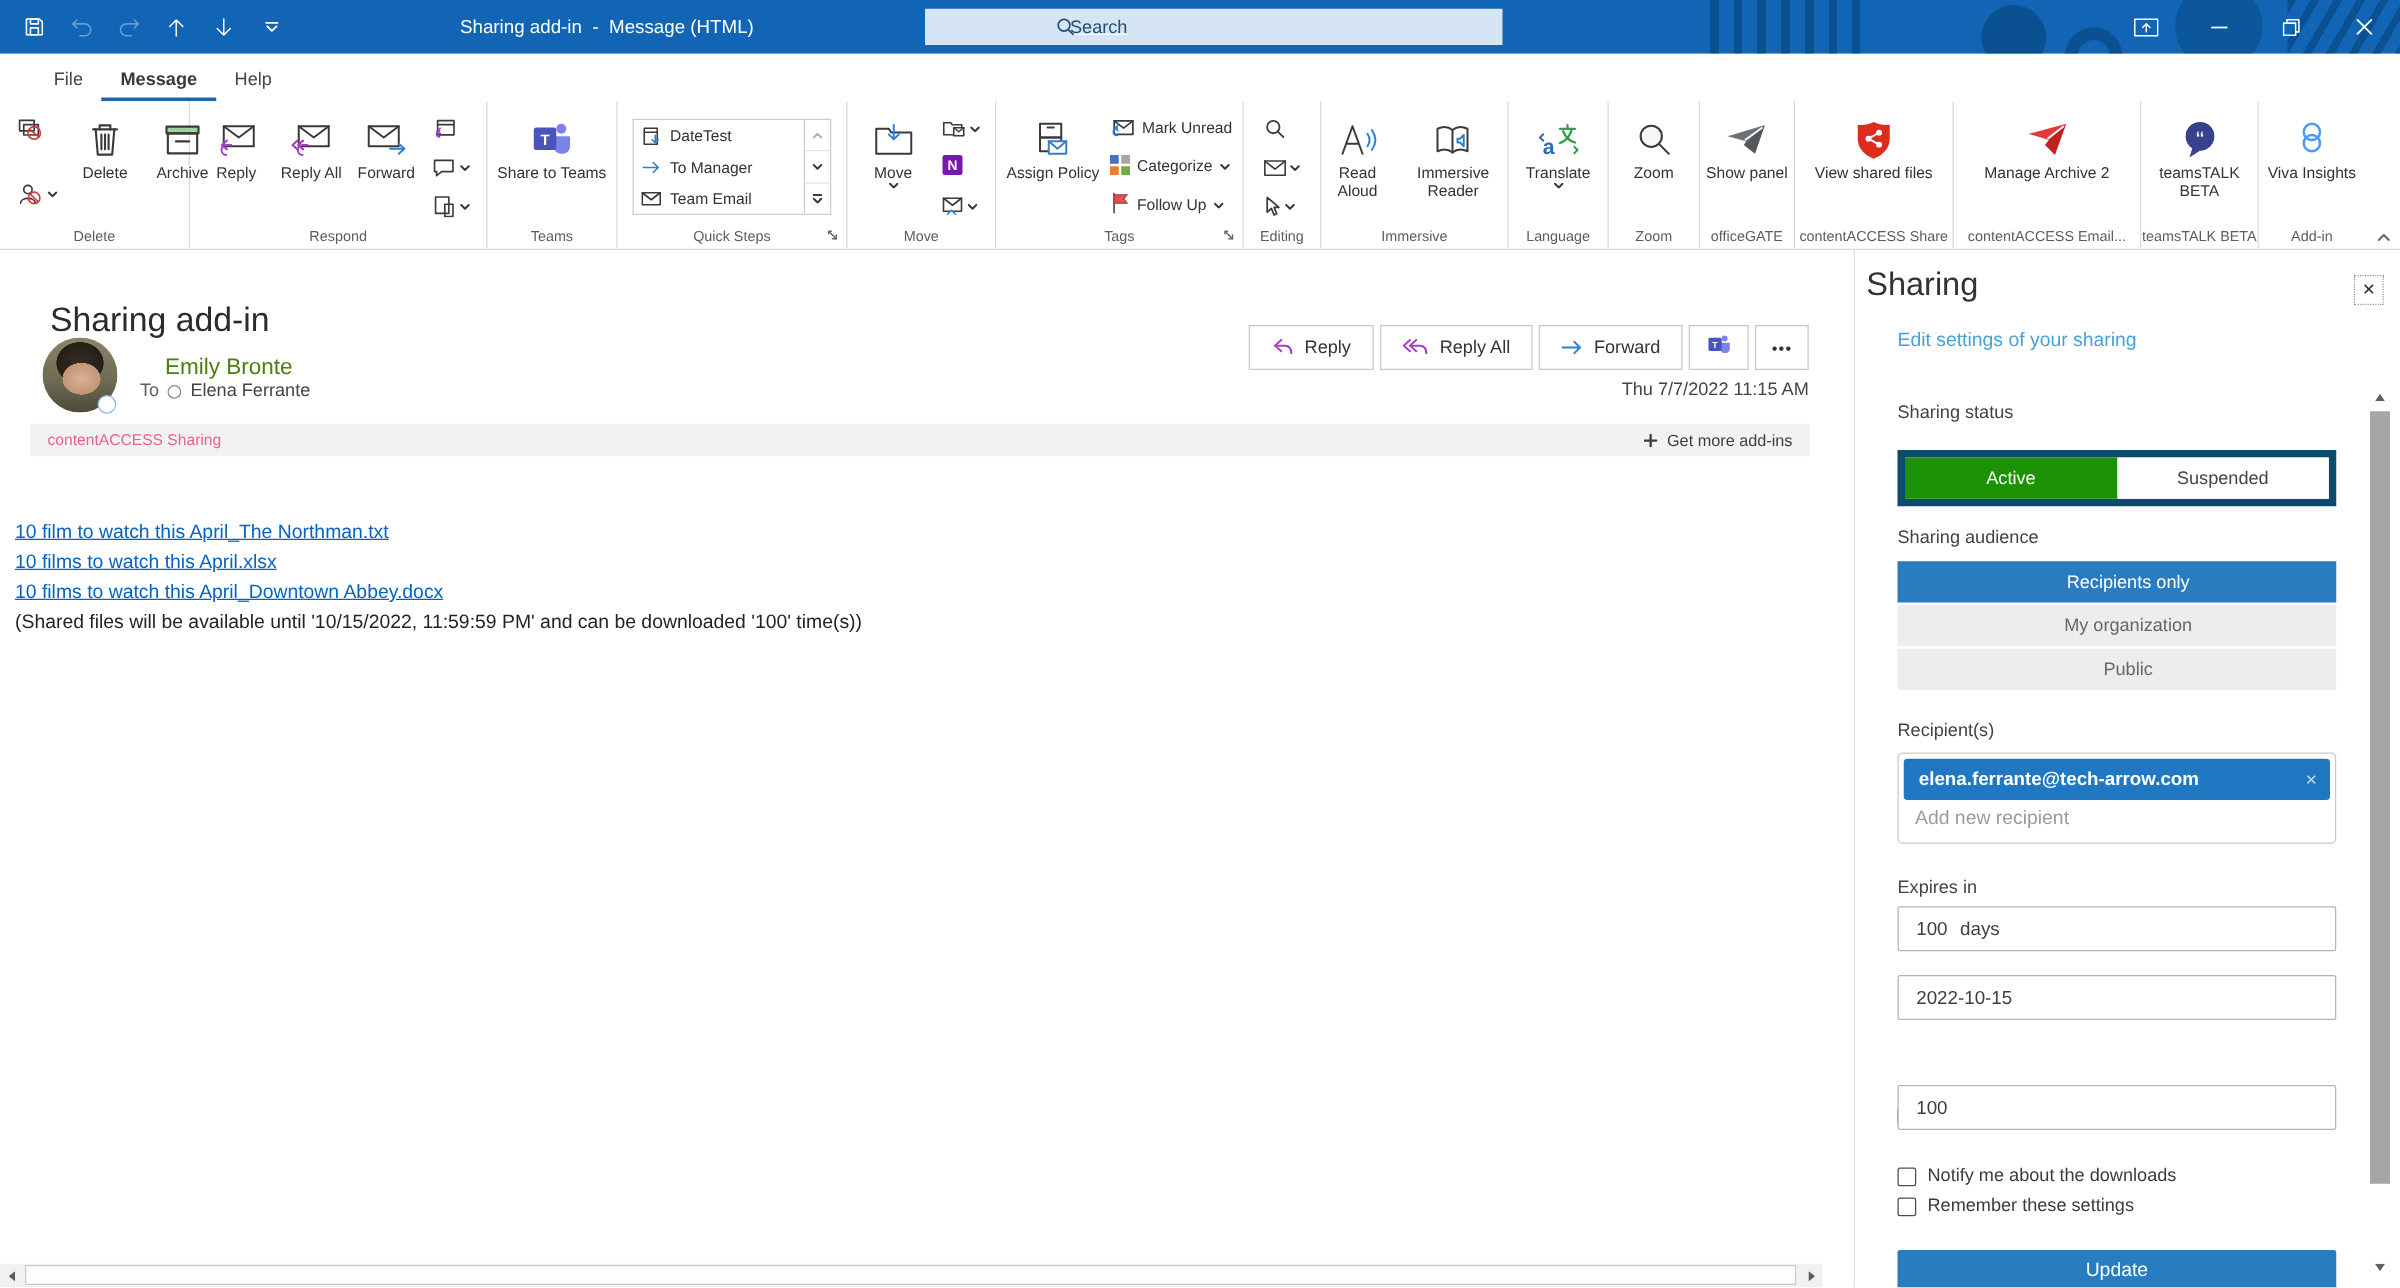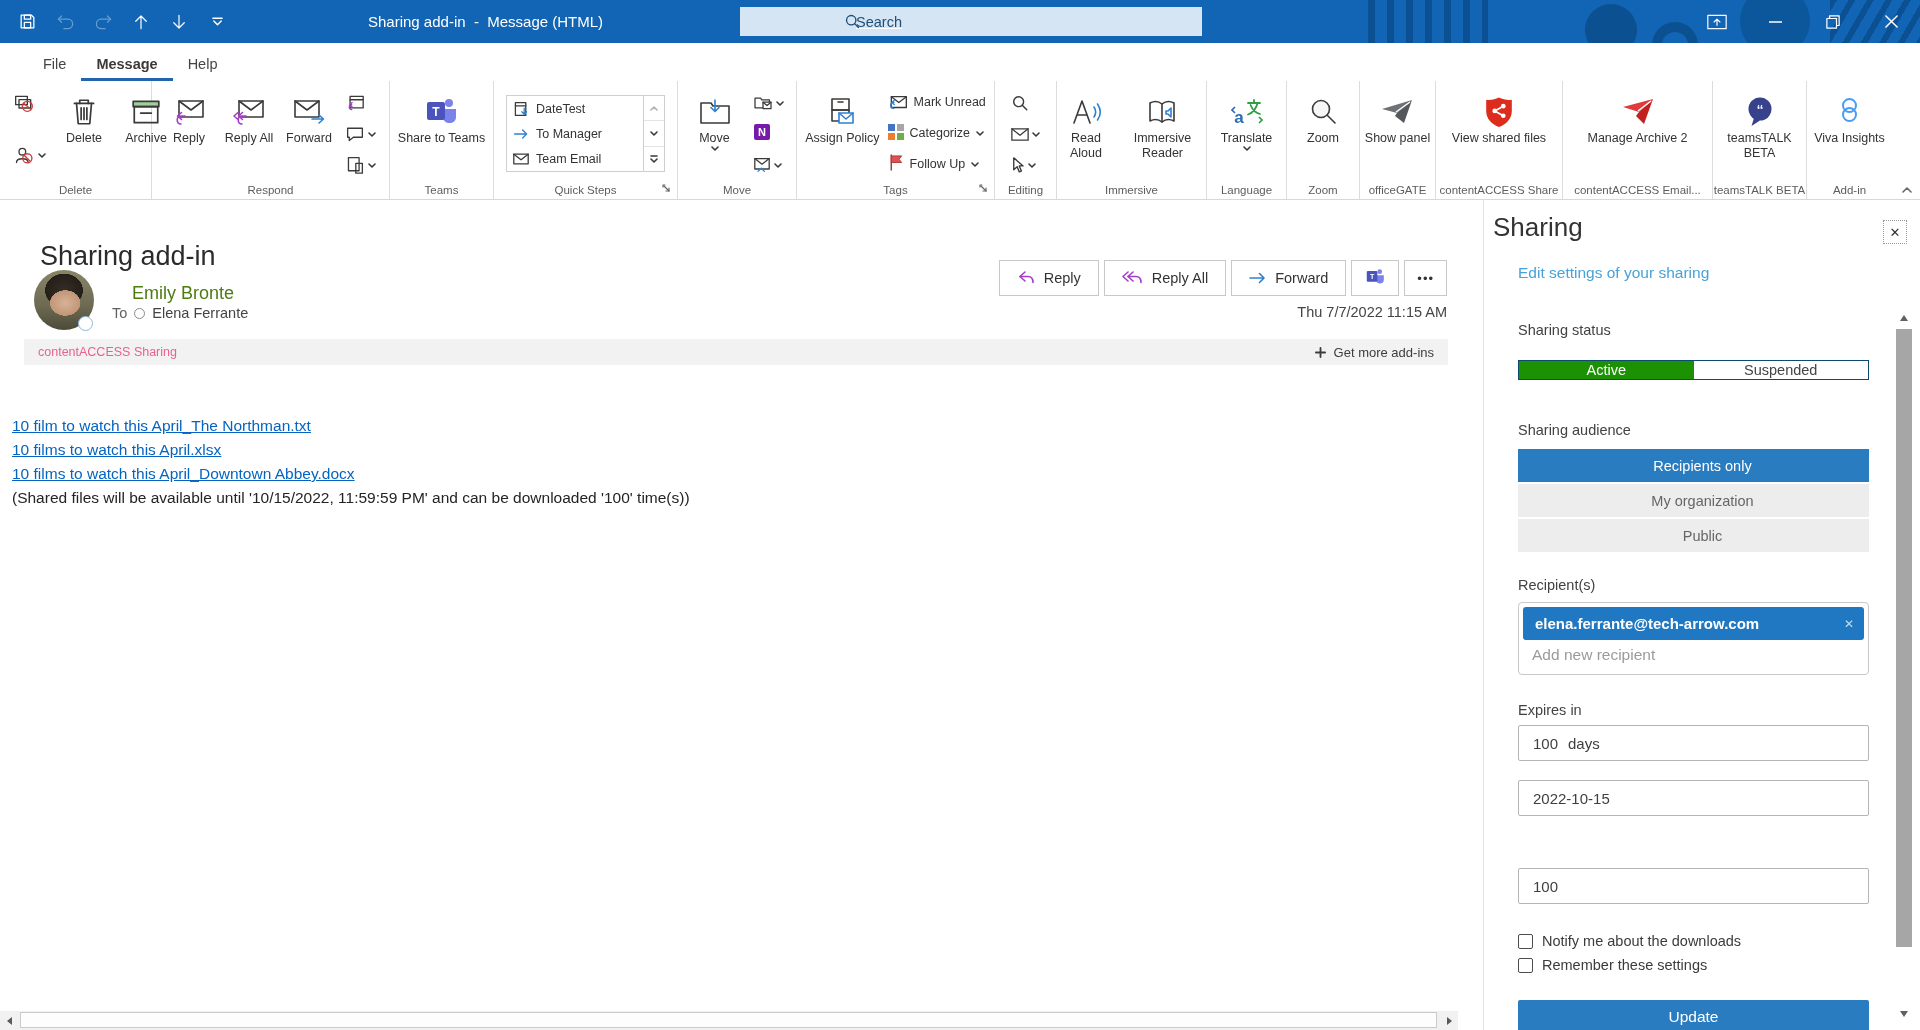--- a/index.html
+++ b/index.html
@@ -86,21 +86,21 @@
   #hscroll .hthumb { position:absolute; left:20px; right:21px; top:1px; height:16px; background:#fdfdfd; border:1px solid #cbcbcb; }
 
   
   #panel { position:absolute; top:200px; left:1483px; right:0; bottom:0; background:#fff; border-left:1px solid #e3e3e3; overflow:hidden; }
   .p-abs { position:absolute; left:34px; width:351px; }
   #panel-title { position:absolute; left:9px; top:12px; font-size:26px; color:#333; }
   #panel-close { position:absolute; right:13px; top:20px; width:24px; height:24px; border:1px dotted #9a9a9a; display:flex; align-items:center; justify-content:center; font-size:13px; color:#333; }
   #edit-link { top:64px; font-size:15.5px; color:var(--panel_link_blue,#47a2d9); }
   .p-label { font-size:14.5px; color:#424242; }
   #status-label { top:122px; }
-  #status-btns { top:160px; height:20px; display:flex; border:1px solid #0c4a6e;justify-content:flex-end; }
+  #status-btns { top:160px; height:45px; display:flex; border:6px solid #0c4a6e;justify-content:flex-end; }
   #status-active { flex:1; background:var(--active_green,#1c9104); color:#fff; font-size:14.5px; display:flex; align-items:center; justify-content:center; }
   #status-suspended { flex:1; background:#fff; color:#444; font-size:14.5px; display:flex; align-items:center; justify-content:center; }
   #audience-label { top:222px; }
   #audience-opts { top:249px; }
   .aud-opt { height:33px; margin-bottom:2px; display:flex; align-items:center; justify-content:center; font-size:14.5px; background:#ededed; color:#666;padding-left:18px; }
   .aud-opt.selected { background:var(--accent_blue,#2a7cc0); color:#fff; }
   #recip-label { top:377px; }
   #recip-box { top:402px; border:1px solid #c9c9c9; border-radius:4px; padding:4px; }
   #recip-chip { position:relative; height:33px; background:#1f78c1; border-radius:3px; color:#fff; font-weight:700; font-size:15px; display:flex; align-items:center; padding:0 12px; }
   #recip-chip .chip-x { position:absolute; right:10px; font-size:12px; font-weight:700; color:#c4dcf0; }

